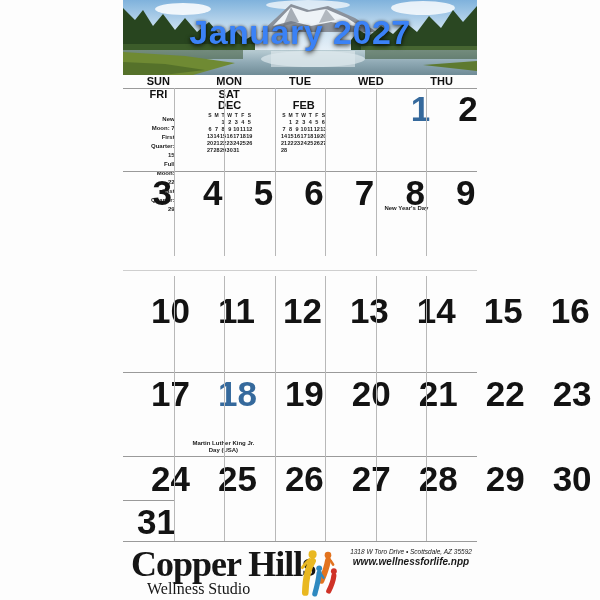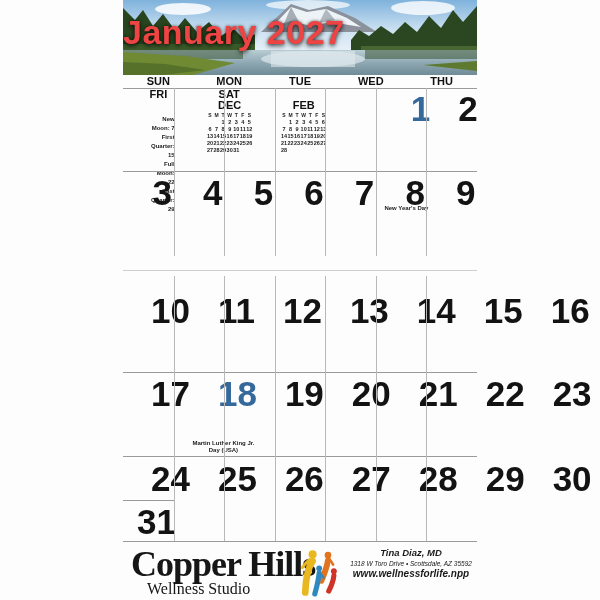--- a/index.html
+++ b/index.html
@@ -1,21 +1,21 @@
 <!DOCTYPE html>
 <html><head>
 <meta charset="utf-8">
 <style>
   html,body{margin:0;padding:0;}
   body{width:600px;height:600px;background:#fdfdfd;position:relative;
        font-family:"Liberation Sans",sans-serif;overflow:hidden;}
   .cal{position:absolute;left:123px;top:0;width:354px;height:600px;}
   .photo{position:absolute;left:0;top:0;width:354px;height:75px;overflow:hidden;}
   .photo svg{display:block;}
-  .photo-title{position:absolute;left:0;top:13px;width:100%;color:#ef4444;
+  .photo-title{position:absolute;left:0;top:13px;width:100%;text-align:center;color:#3b82f6;
        font-size:34px;font-weight:bold;letter-spacing:.5px;
        text-shadow:0 2px 5px rgba(0,0,0,.7),0 0 3px rgba(0,0,0,.45);}
   .dow{position:absolute;top:75px;left:0;width:100%;height:13px;display:grid;
        grid-template-columns:repeat(5,1fr);}
   .dow span{text-align:center;font-weight:bold;font-size:11px;line-height:13px;color:#111;}
   .row{position:absolute;left:0;width:100%;display:grid;grid-template-columns:repeat(7,1fr);}
   .cell{position:relative;text-align:center;padding-left:28px;}
   .num{display:block;font-weight:bold;font-size:35px;line-height:1;color:#131313;}
   .holiday{color:#35699c;}
   .note{position:absolute;bottom:2px;left:0;width:100%;font-size:6px;font-weight:bold;
@@ -376,16 +376,15 @@
       <circle cx="53" cy="31" r="4" fill="#cf3227"></circle>
       <path d="M46,58 Q52,46 53,37" stroke="#cf3227" stroke-width="7"></path>
       <circle cx="33" cy="27" r="4" fill="#2f89c0"></circle>
       <path d="M27,62 Q32,44 33,33" stroke="#2f89c0" stroke-width="7"></path>
       <path d="M39,40 Q36,35 34,33" stroke="#2f89c0" stroke-width="3"></path>
     </g>
   </svg>
 </div>
 
 <div class="contact">
-  <div class="c-name">Tina Diaz, MD</div>
   <div class="c-addr">1318 W Toro Drive • Scottsdale, AZ 35592</div>
   <div class="c-web">www.wellnessforlife.npp</div>
 </div>
 
 </body></html>

